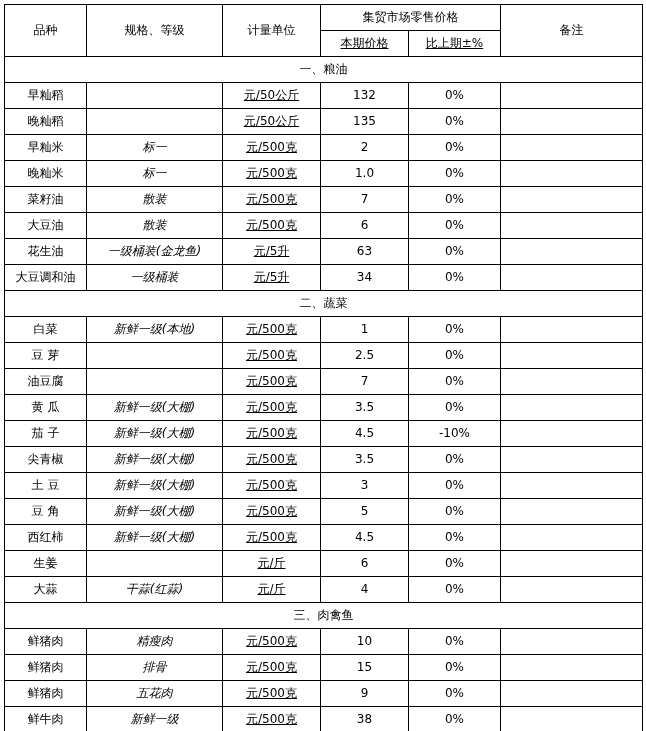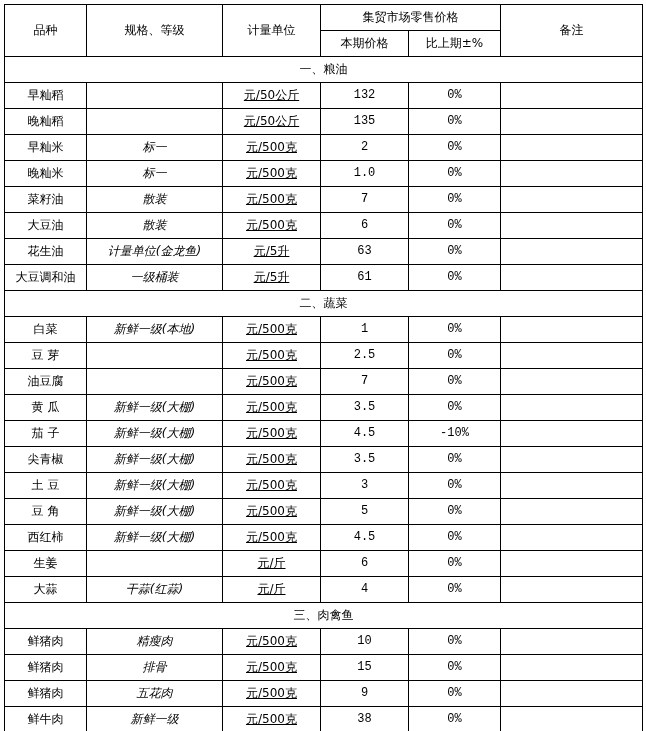--- a/index.html
+++ b/index.html
@@ -38,34 +38,34 @@
     overflow: hidden;
   }
   .col-variety { width: 82px; }
   .col-spec    { width: 136px; }
   .col-unit    { width: 98px; }
   .col-price   { width: 88px; }
   .col-change  { width: 92px; }
   .col-remark  { width: 142px; }
 
   .hdr-main { font-size: 13px; }
-  .hdr-sub  { font-size: 12px; height: 22px; }
+  .hdr-sub  { font-size: 12px; height: 22px; text-decoration: underline; }
 
   .section-cell {
     text-align: left;
     padding-left: 10px;
     font-size: 13px;
   }
   .variety-cell {
     font-size: 13px;
     margin-left: 17px;
   }
   .spec-cell { font-size: 12px; font-style: italic; }
   .unit-cell { font-size: 12px; text-decoration: underline; }
-  .num-cell  { font-size: 12px; font-family: Liberation Mono, monospace; }
+  .num-cell  { font-size: 12px; }
   .empty-cell { }
 </style>
 </head>
 <body>
 
 <div id="sheet">
   <table class="price-table">
     <colgroup>
       <col class="col-variety">
       <col class="col-spec">
@@ -134,31 +134,31 @@
         <tr>
           <td class="variety-cell">大豆油</td>
           <td class="spec-cell">散装</td>
           <td class="unit-cell">元/500克</td>
           <td class="num-cell">6</td>
           <td class="num-cell">0%</td>
           <td class="empty-cell"></td>
         </tr>
         <tr>
           <td class="variety-cell">花生油</td>
-          <td class="spec-cell">计量单位(金龙鱼)</td>
+          <td class="spec-cell">一级桶装(金龙鱼)</td>
           <td class="unit-cell">元/5升</td>
           <td class="num-cell">63</td>
           <td class="num-cell">0%</td>
           <td class="empty-cell"></td>
         </tr>
         <tr>
           <td class="variety-cell">大豆调和油</td>
           <td class="spec-cell">一级桶装</td>
           <td class="unit-cell">元/5升</td>
-          <td class="num-cell">61</td>
+          <td class="num-cell">34</td>
           <td class="num-cell">0%</td>
           <td class="empty-cell"></td>
         </tr>
         <tr>
           <td class="section-cell" colspan="6">二、蔬菜</td>
         </tr>
         <tr>
           <td class="variety-cell">白菜</td>
           <td class="spec-cell">新鲜一级(本地)</td>
           <td class="unit-cell">元/500克</td>

